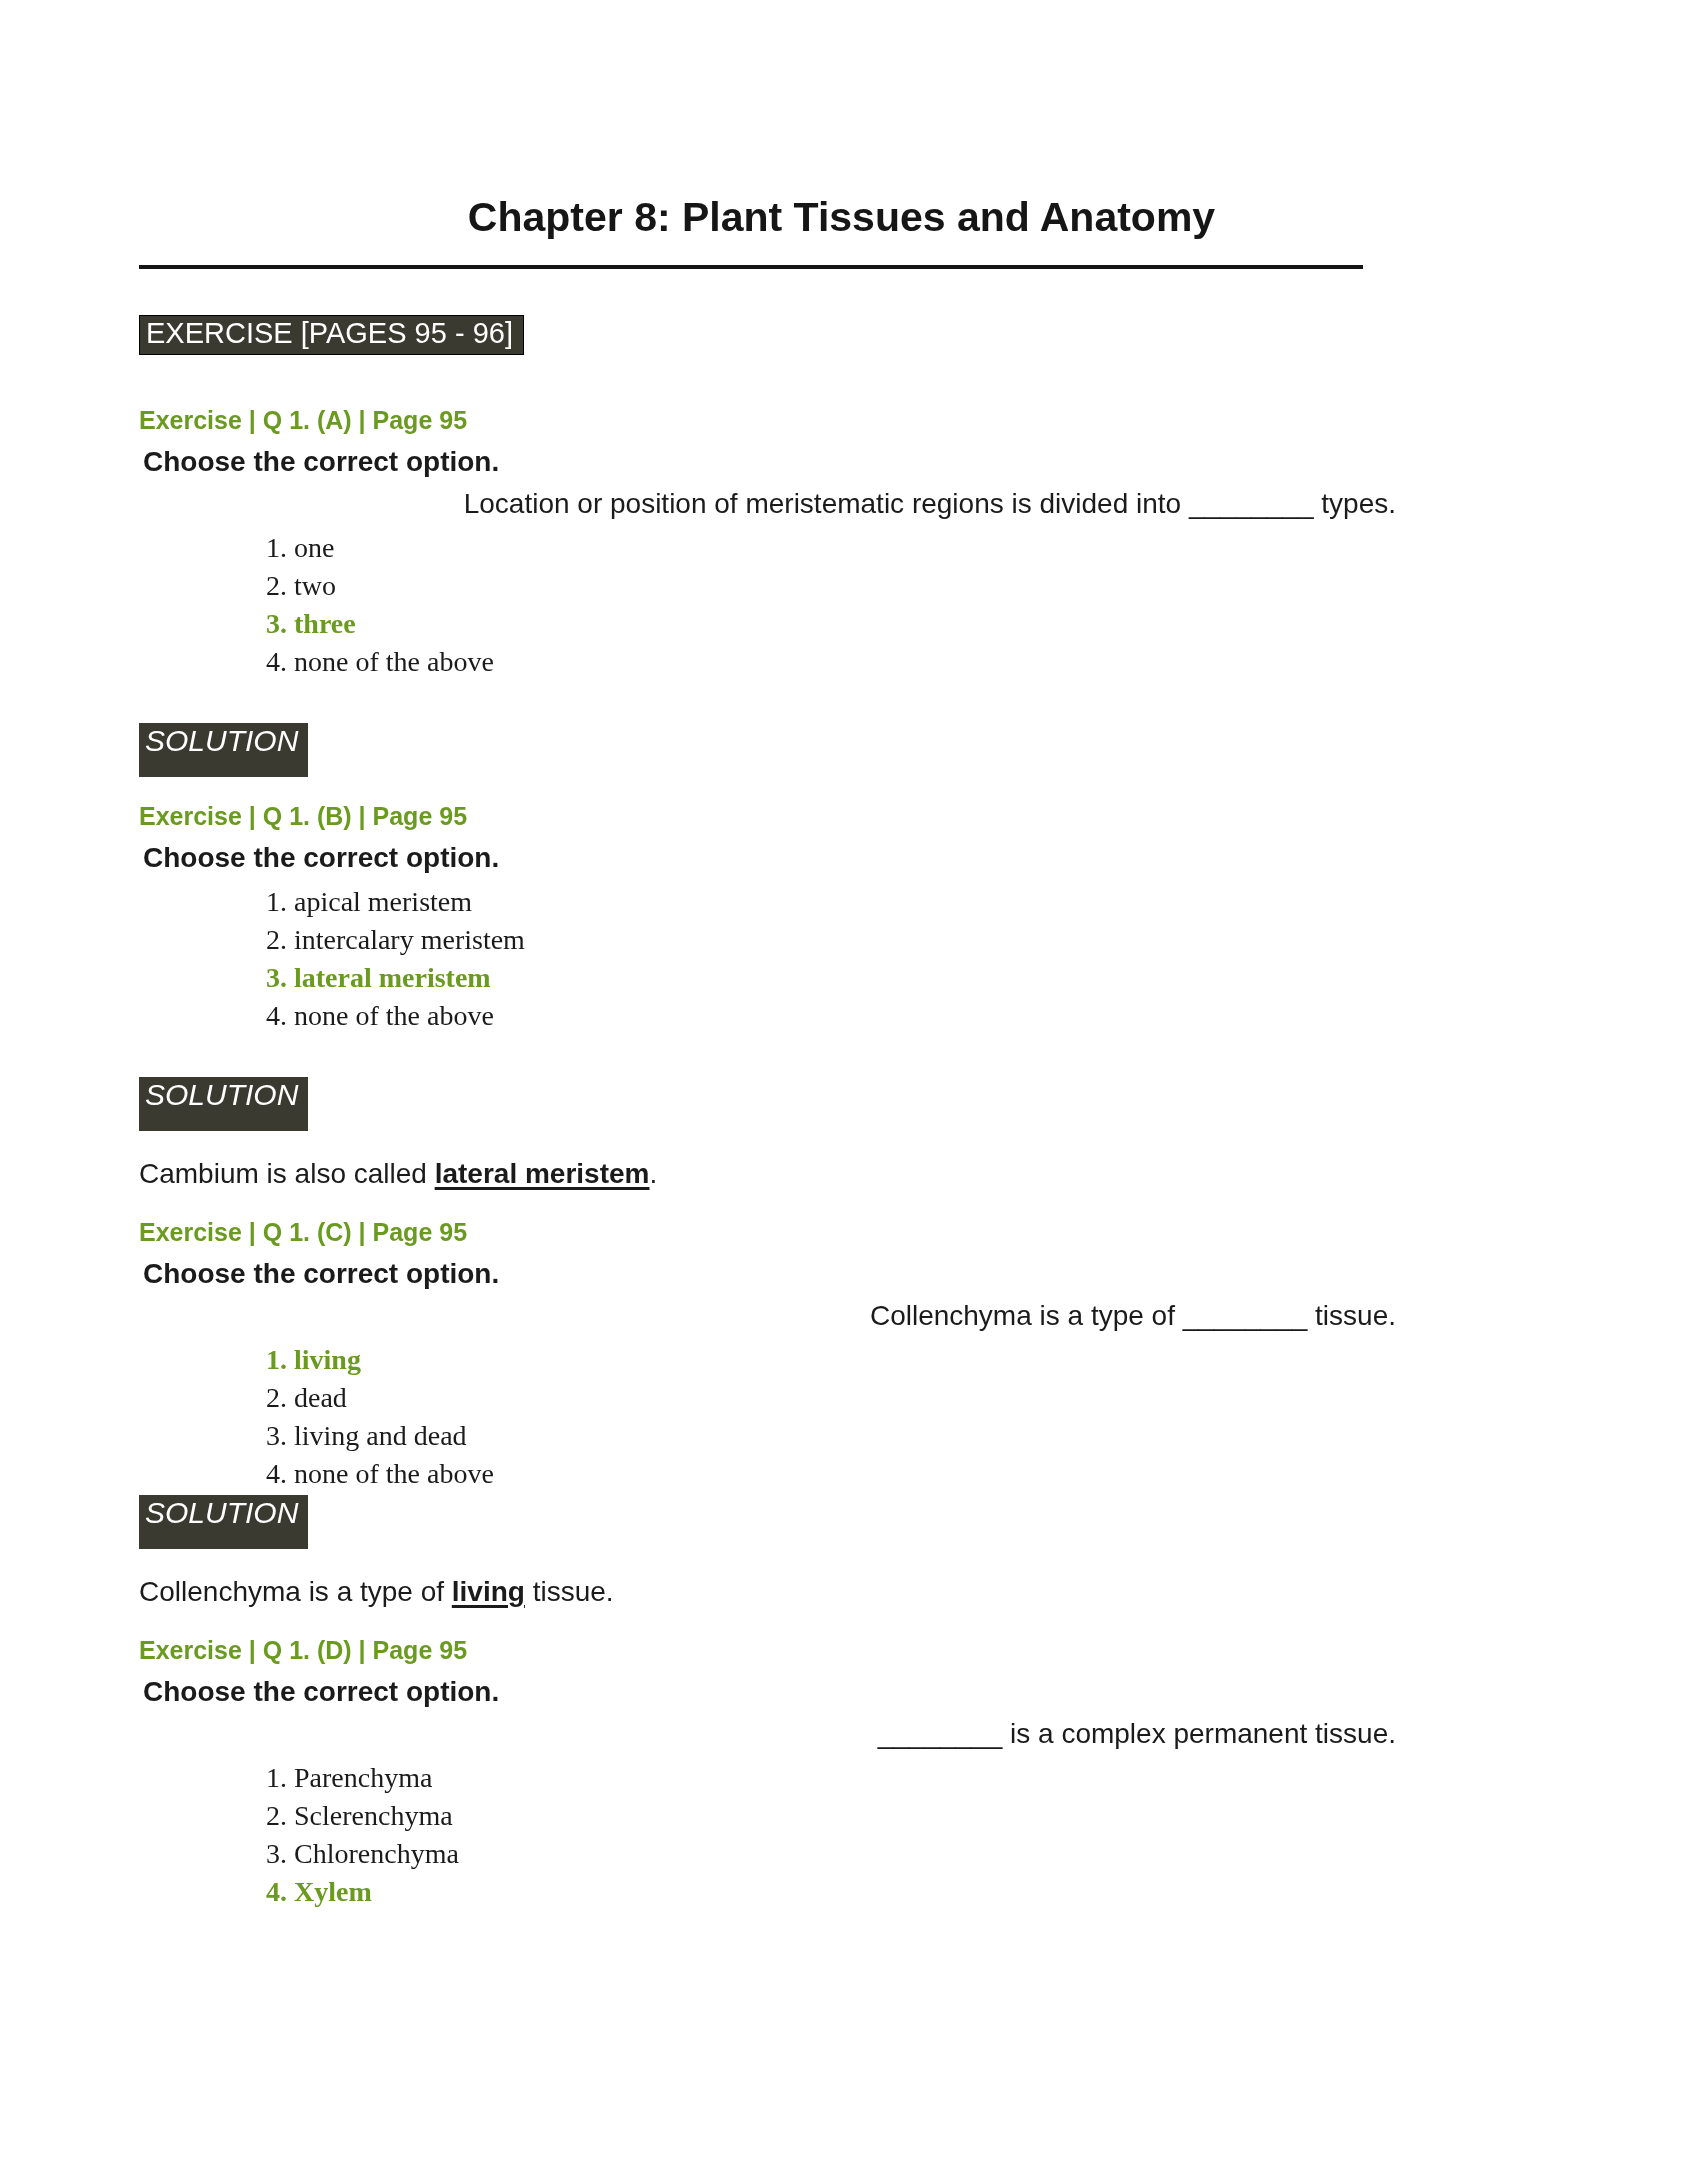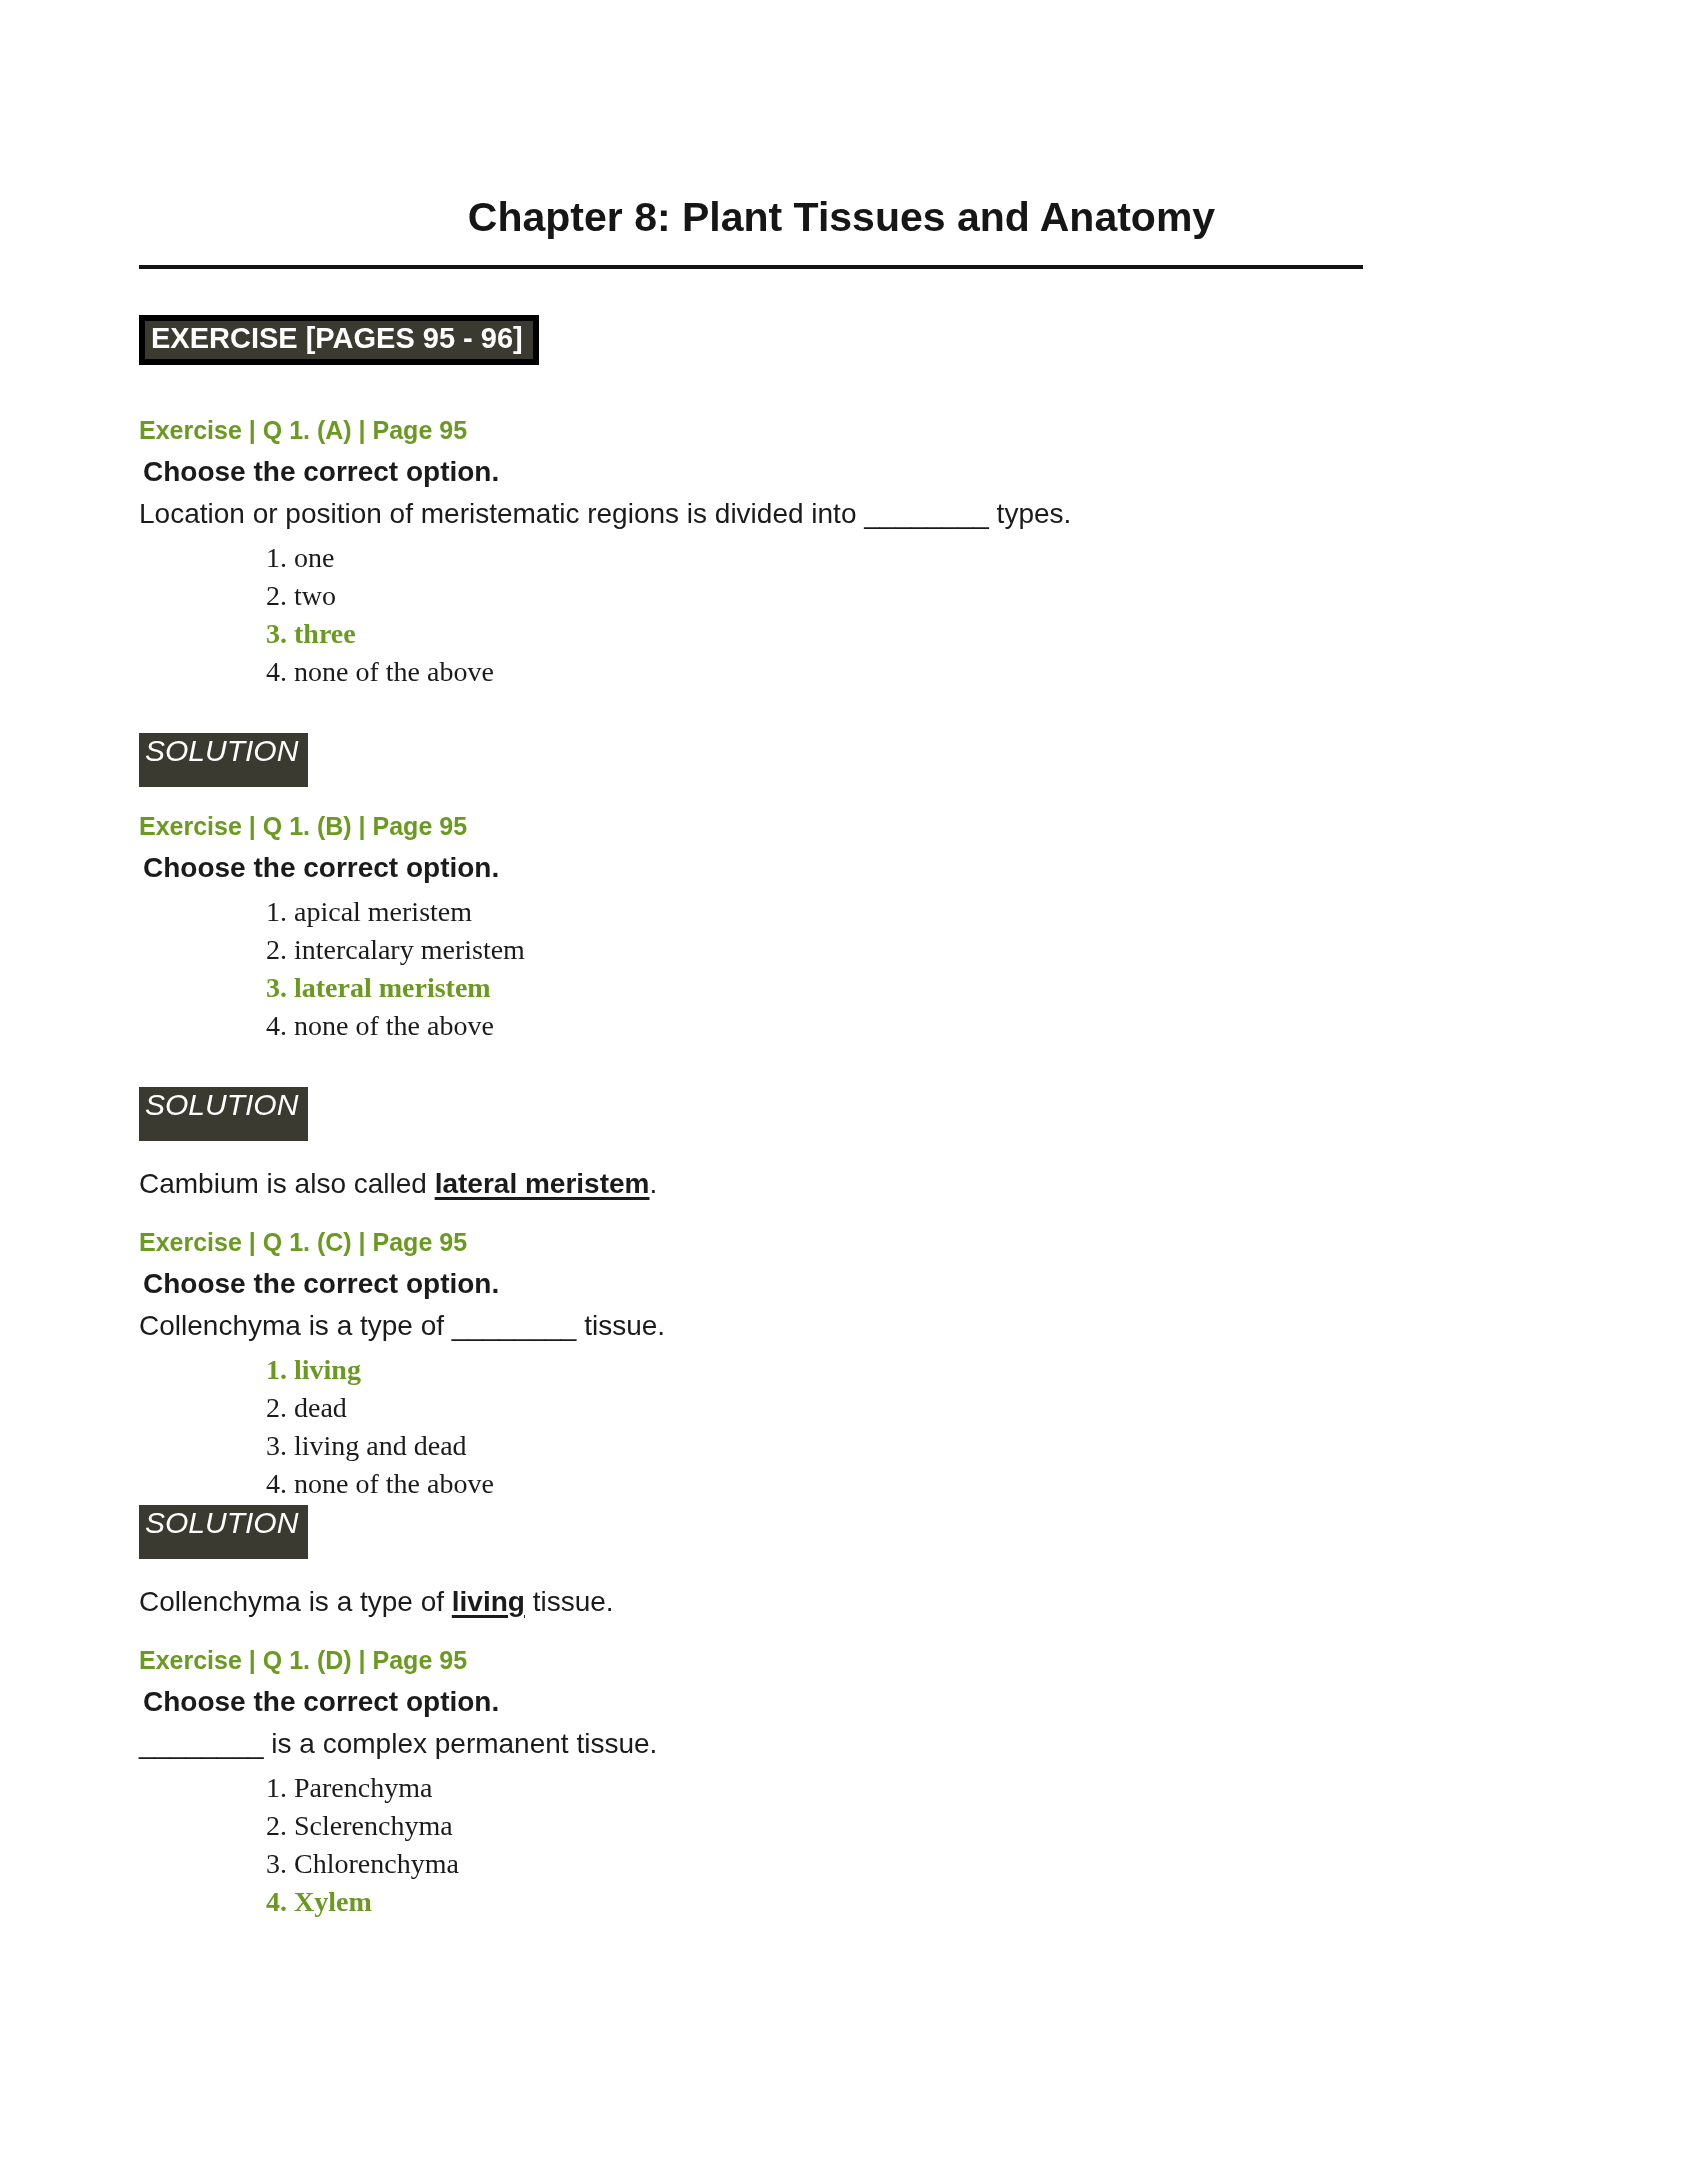--- a/index.html
+++ b/index.html
@@ -35,38 +35,38 @@
     border-top: 4px solid #141414;
   }
 
   .content { margin-left: 139px; width: 1257px; }
 
   .badge-row { margin-top: 46px; }
   .exercise-badge {
     display: inline-block;
     background: var(--badge-bg);
     color: #ffffff;
-    font-weight: bold;
+    font-weight: normal;
     font-size: 29px;
     line-height: 1.1;
     padding: 2px 10px 4px 6px;
-    border: 6px solid #000000;
+    border: 1px solid #000000;
   }
 
   .q-heading {
     margin: 20px 0 0 0;
     font-size: 25px;
     font-weight: bold;
     color: var(--accent);
     line-height: 38px;
   }
   .qa:first-of-type .q-heading { margin-top: 46px; }
 
   .q-prompt { margin: 4px; font-weight: bold; line-height: 38px; }
-  .q-text   { margin: 0; line-height: 38px; }
+  .q-text   { margin: 0; line-height: 38px; text-align: right; }
 
   ol.options {
     margin: 6px 0 0 0;
     padding-left: 155px;
     list-style: decimal;
   }
   ol.options li { line-height: 38px; font-family: Liberation Serif, serif; }
   ol.options li.correct { color: var(--accent); font-weight: bold; }
 
   .solution-badge {

